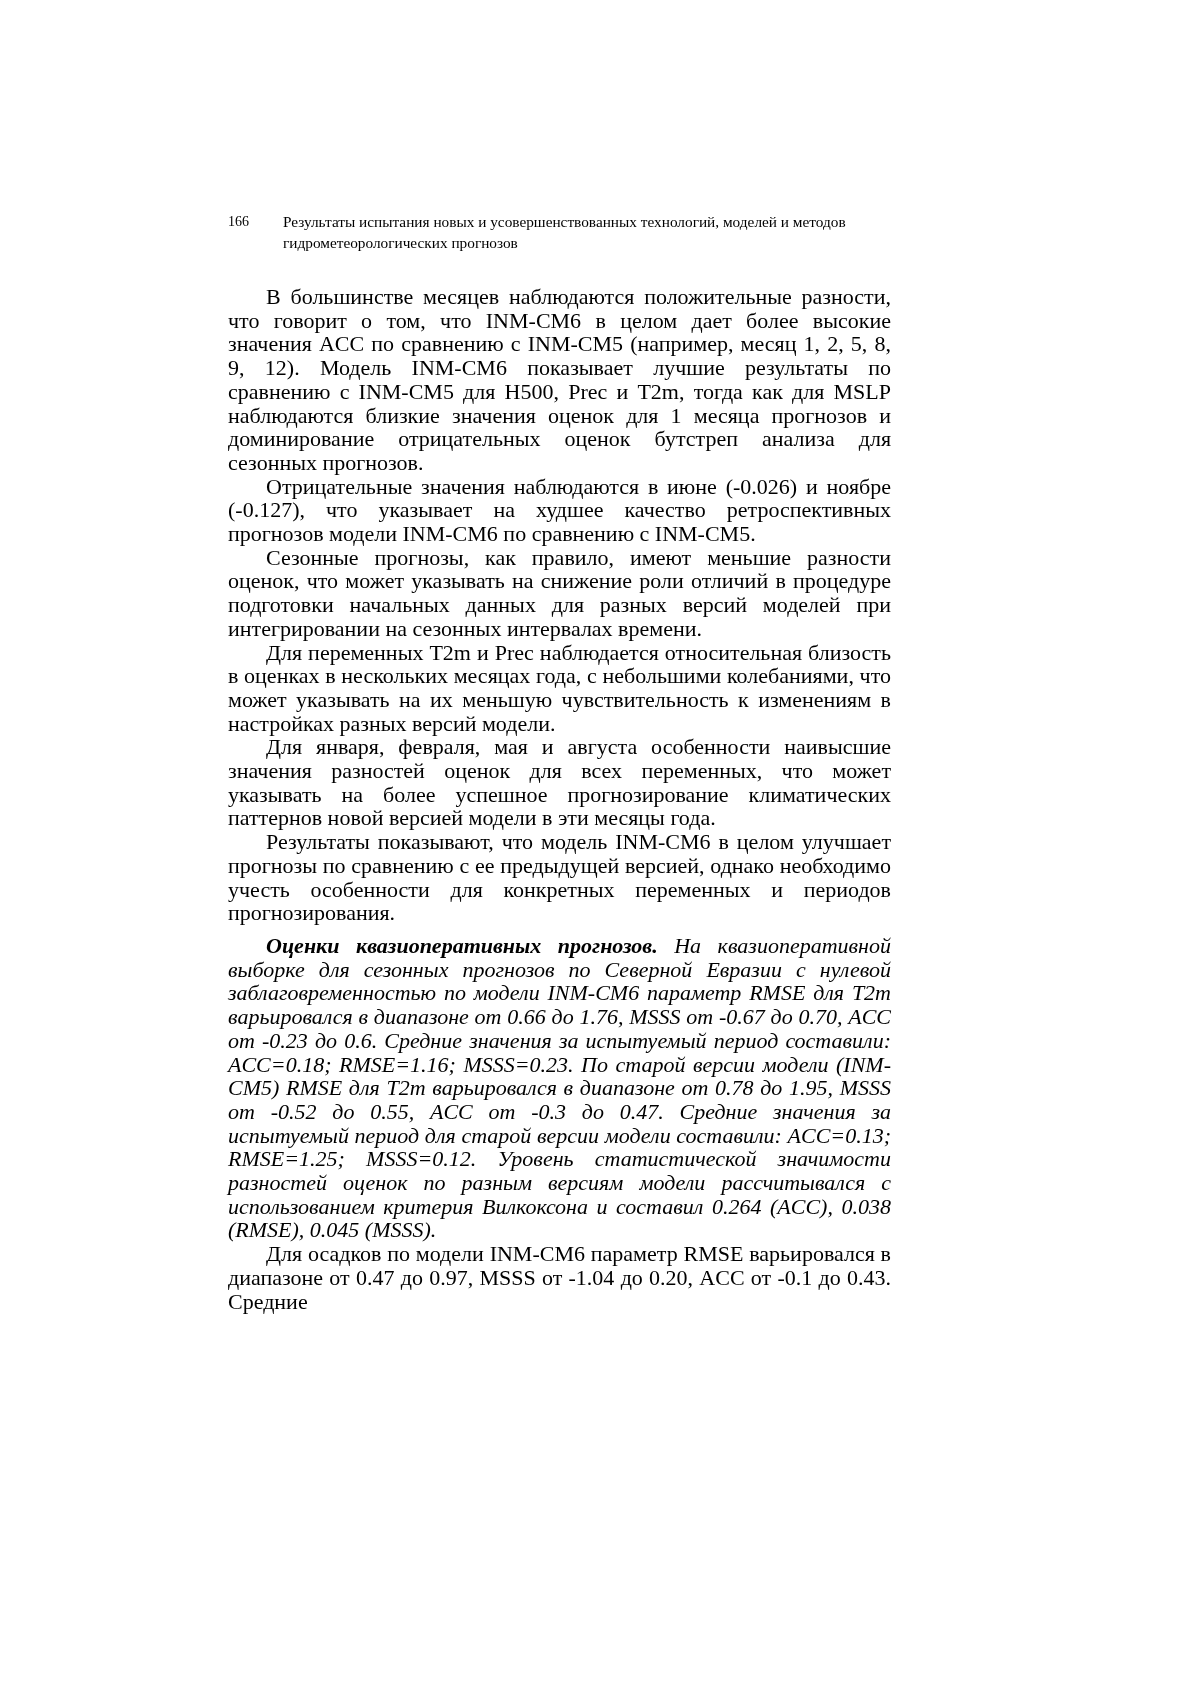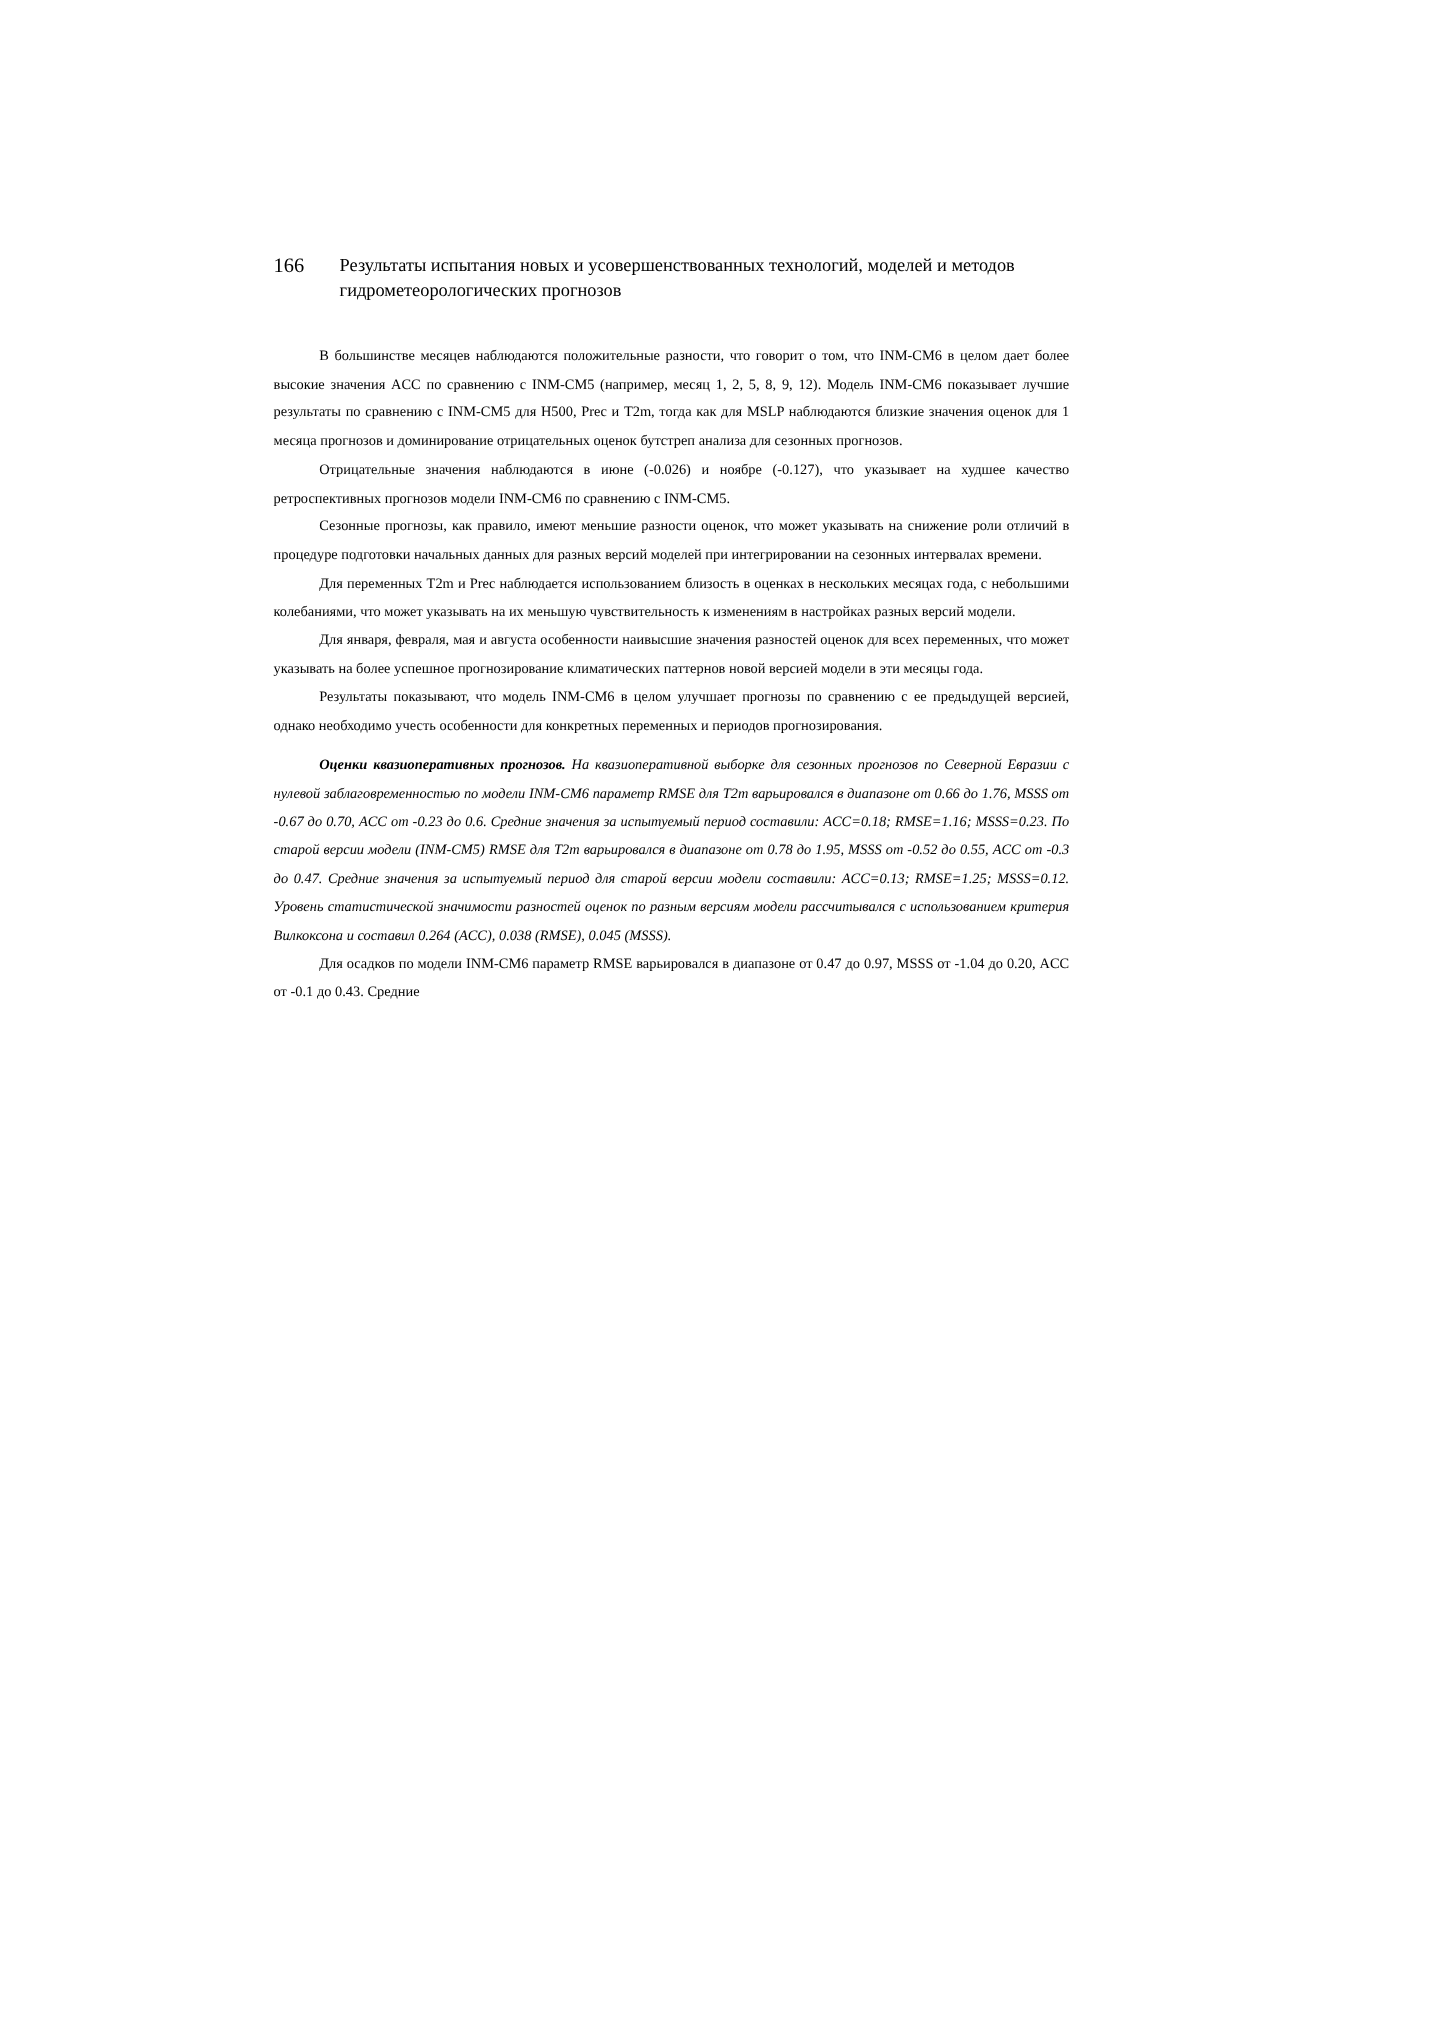--- a/index.html
+++ b/index.html
@@ -27,28 +27,28 @@
   .running-header {
     display: flex;
     align-items: flex-start;
     font-size: 15.3px;
     line-height: 20.5px;
   }
   .page-number {
     flex: 0 0 auto;
     width: 55px;
     font-style: normal;
-    font-size: 17px;
+    font-size: 14px;
   }
   .running-header-text {
     max-width: 578px;
   }
   .body-text {
     margin-top: 32px;
-    font-size: 12px;
+    font-size: 22px;
     line-height: 23.7px;
     text-align: justify;
     hyphens: auto;
     -webkit-hyphens: auto;
   }
   .body-text p {
     margin: 0;
     padding: 0;
     text-indent: 38px;
   }
@@ -68,21 +68,21 @@
 
     <header class="running-header">
       <span class="page-number">166</span>
       <span class="running-header-text">Результаты испытания новых и усовершенствованных технологий, моделей и методов гидрометеорологических прогнозов</span>
     </header>
 
     <main class="body-text">
       <p><span>В большинстве месяцев наблюдаются положительные разности, что говорит о том, что INM-CM6 в целом дает более высокие значения ACC по сравнению с INM-CM5 (например, месяц 1, 2, 5, 8, 9, 12). Модель INM-CM6 показывает лучшие результаты по сравнению с INM-CM5 для H500, Prec и T2m, тогда как для MSLP наблюдаются близкие значения оценок для 1 месяца прогнозов и доминирование отрицательных оценок бутстреп анализа для сезонных прогнозов.</span></p>
       <p><span>Отрицательные значения наблюдаются в июне (-0.026) и ноябре (-0.127), что указывает на худшее качество ретроспективных прогнозов модели INM-CM6 по сравнению с INM-CM5.</span></p>
       <p><span>Сезонные прогнозы, как правило, имеют меньшие разности оценок, что может указывать на снижение роли отличий в процедуре подготовки начальных данных для разных версий моделей при интегрировании на сезонных интервалах времени.</span></p>
-      <p><span>Для переменных T2m и Prec наблюдается использованием близость в оценках в нескольких месяцах года, с небольшими колебаниями, что может указывать на их меньшую чувствительность к изменениям в настройках разных версий модели.</span></p>
+      <p><span>Для переменных T2m и Prec наблюдается относительная близость в оценках в нескольких месяцах года, с небольшими колебаниями, что может указывать на их меньшую чувствительность к изменениям в настройках разных версий модели.</span></p>
       <p><span>Для января, февраля, мая и августа особенности наивысшие значения разностей оценок для всех переменных, что может указывать на более успешное прогнозирование климатических паттернов новой версией модели в эти месяцы года.</span></p>
       <p><span>Результаты показывают, что модель INM-CM6 в целом улучшает прогнозы по сравнению с ее предыдущей версией, однако необходимо учесть особенности для конкретных переменных и периодов прогнозирования.</span></p>
       <p class="section-start"><span class="lead-bold">Оценки квазиоперативных прогнозов.</span> <span>На квазиоперативной выборке для сезонных прогнозов по Северной Евразии с нулевой заблаговременностью по модели INM-CM6 параметр RMSE для T2m варьировался в диапазоне от 0.66 до 1.76, MSSS от -0.67 до 0.70, ACC от -0.23 до 0.6. Средние значения за испытуемый период составили: ACC=0.18; RMSE=1.16; MSSS=0.23. По старой версии модели (INM-CM5) RMSE для T2m варьировался в диапазоне от 0.78 до 1.95, MSSS от -0.52 до 0.55, ACC от -0.3 до 0.47. Средние значения за испытуемый период для старой версии модели составили: ACC=0.13; RMSE=1.25; MSSS=0.12. Уровень статистической значимости разностей оценок по разным версиям модели рассчитывался с использованием критерия Вилкоксона и составил 0.264 (ACC), 0.038 (RMSE), 0.045 (MSSS).</span></p>
       <p><span>Для осадков по модели INM-CM6 параметр RMSE варьировался в диапазоне от 0.47 до 0.97, MSSS от -1.04 до 0.20, ACC от -0.1 до 0.43. Средние</span></p>
     </main>
 
   </div>
 </div>
 
 </body></html>

